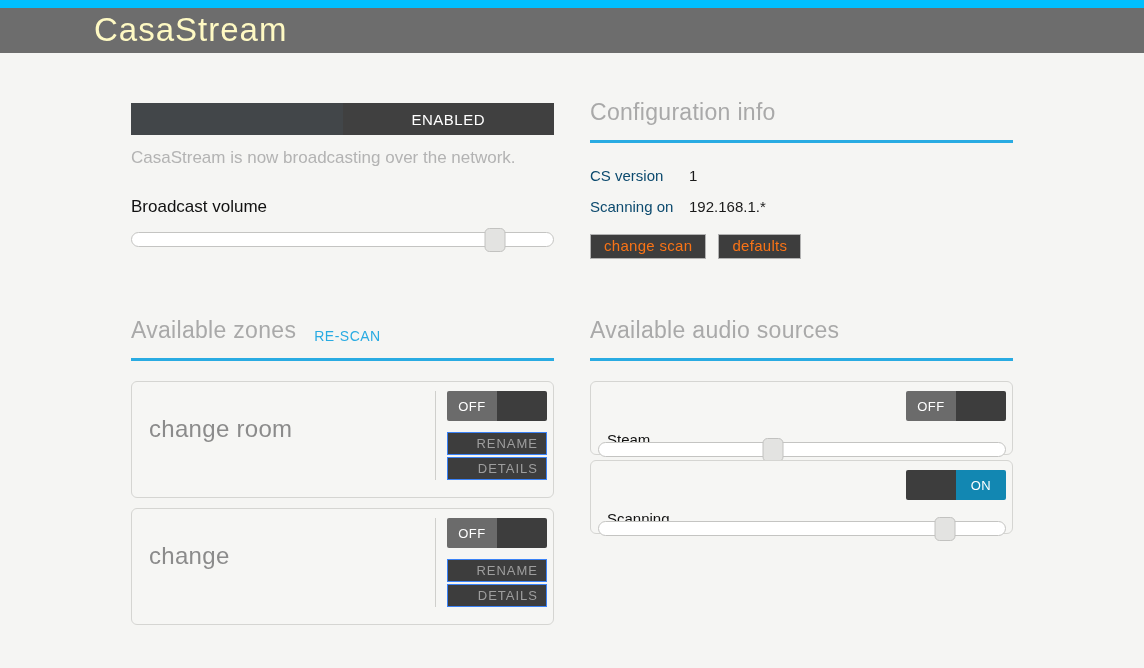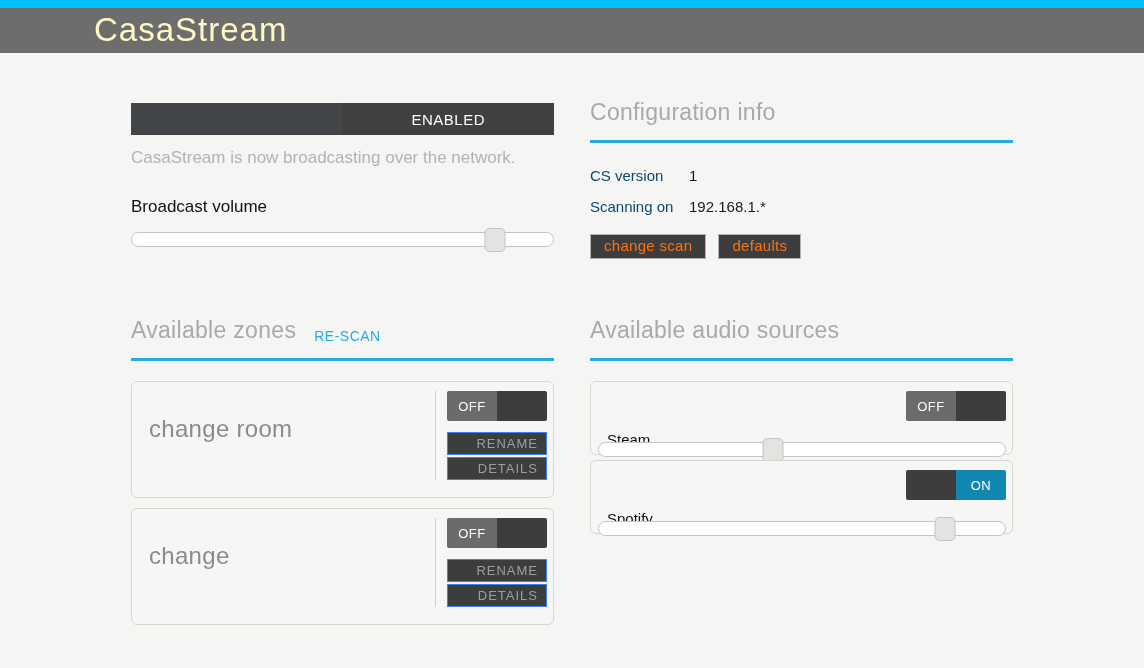--- a/index.html
+++ b/index.html
@@ -223,21 +223,21 @@
             <span class="t-left">OFF</span>
             <span class="t-right"></span>
           </div>
           <div class="slider source-slider">
             <div class="slider-track"></div>
             <div class="slider-thumb" style="left: 43%;"></div>
           </div>
         </div>
 
         <div class="card source-card">
-          <span class="source-name">Spotify</span>
+          <span class="source-name">Scanning</span>
           <div class="toggle source-toggle on">
             <span class="t-left"></span>
             <span class="t-right">ON</span>
           </div>
           <div class="slider source-slider">
             <div class="slider-track"></div>
             <div class="slider-thumb" style="left: 85%;"></div>
           </div>
         </div>
 

